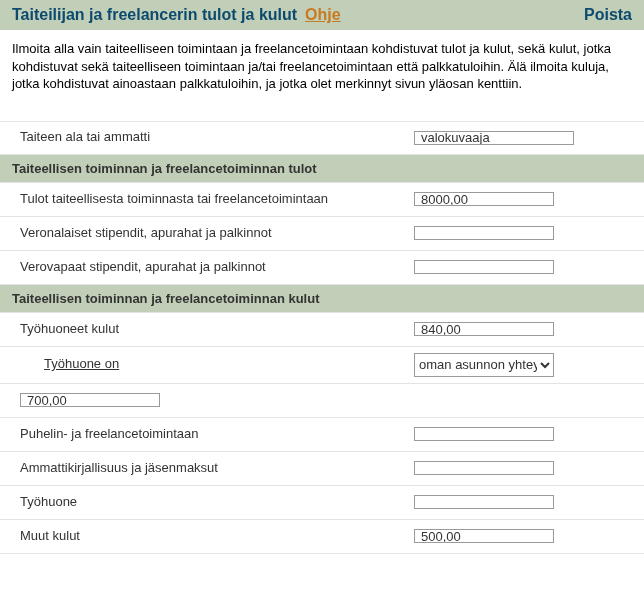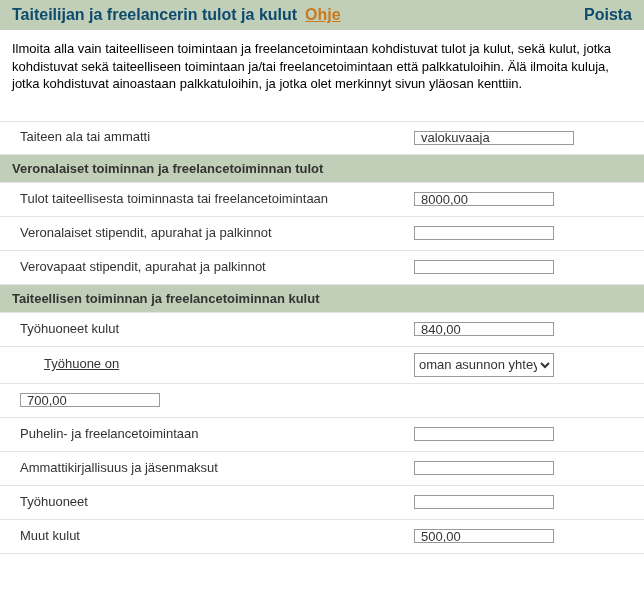--- a/index.html
+++ b/index.html
@@ -98,21 +98,21 @@
 
 <div class="intro">Ilmoita alla vain taiteelliseen toimintaan ja freelancetoimintaan kohdistuvat tulot ja kulut, sekä kulut, jotka kohdistuvat sekä taiteelliseen toimintaan ja/tai freelancetoimintaan että palkkatuloihin. Älä ilmoita kuluja, jotka kohdistuvat ainoastaan palkkatuloihin, ja jotka olet merkinnyt sivun yläosan kenttiin.</div>
 
 <div class="row first-field">
   <div class="label">Taiteen ala tai ammatti</div>
   <div class="control">
     <input type="text" class="wide" value="valokuvaaja" style="">
   </div>
 </div>
 
-<div class="section-header">Veronalaiset toiminnan ja freelancetoiminnan tulot</div>
+<div class="section-header">Taiteellisen toiminnan ja freelancetoiminnan tulot</div>
 
 <div class="row">
   <div class="label">Tulot taiteellisesta toiminnasta tai freelancetoimintaan</div>
   <div class="control">
     <input type="text" value="8000,00" style="">
   </div>
 </div>
 
 <div class="row">
   <div class="label">Veronalaiset stipendit, apurahat ja palkinnot</div>
@@ -160,21 +160,21 @@
 </div>
 
 <div class="row">
   <div class="label">Ammattikirjallisuus ja jäsenmaksut</div>
   <div class="control">
     <input type="text" value="" style="">
   </div>
 </div>
 
 <div class="row">
-  <div class="label">Työhuoneet</div>
+  <div class="label">Työhuone</div>
   <div class="control">
     <input type="text" value="" style="">
   </div>
 </div>
 
 <div class="row">
   <div class="label">Muut kulut</div>
   <div class="control">
     <input type="text" value="500,00" style="">
   </div>

